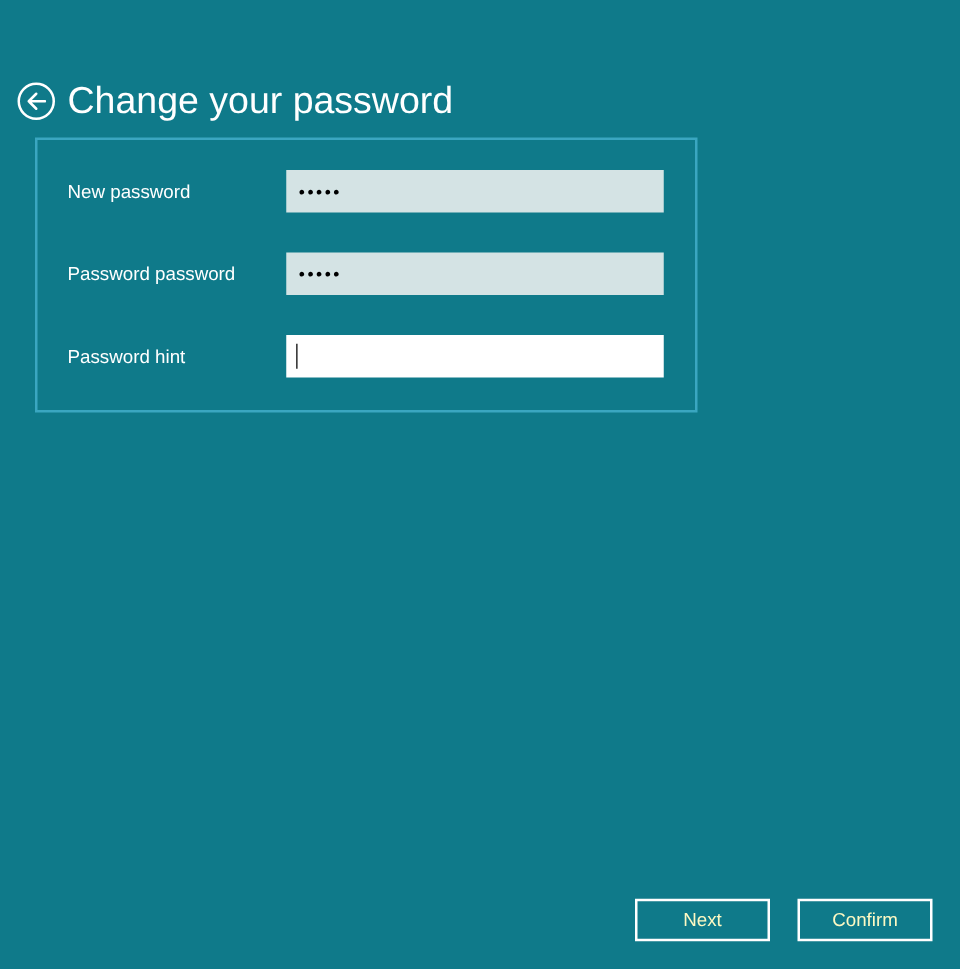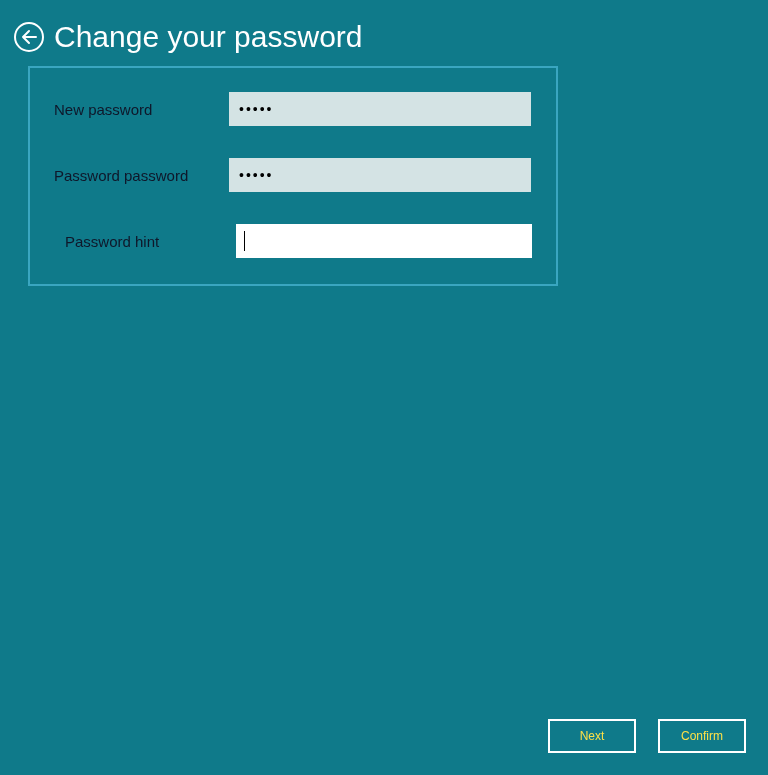--- a/index.html
+++ b/index.html
@@ -14,20 +14,21 @@
       font-family: "Segoe UI", "Segoe UI Light", Arial, sans-serif;
       color: #ffffff;
       position: relative;
       overflow: hidden;
     }
     .header {
       display: flex;
       align-items: center;
       padding: 22px 14px 12px 14px;
       gap: 10px;
+      margin-top: 44px;
     }
     .back-button {
       width: 30px;
       height: 30px;
       border: 2px solid #ffffff;
       border-radius: 50%;
       display: flex;
       align-items: center;
       justify-content: center;
       cursor: pointer;
@@ -49,27 +50,26 @@
       width: 530px;
       padding: 24px 24px 26px 24px;
     }
     .form-row {
       display: flex;
       align-items: center;
       margin-bottom: 32px;
     }
     .form-row:last-child {
       margin-bottom: 0;
-      margin-left: 11px;
     }
     .form-label {
       width: 175px;
       font-size: 15px;
       font-weight: 400;
-      color: #0f172a;
+      color: #ffffff;
     }
     .password-display {
       width: 302px;
       height: 34px;
       background-color: #d4e3e4;
       display: flex;
       align-items: center;
       padding: 0 10px;
       color: #000000;
       font-size: 14px;
@@ -90,26 +90,26 @@
       background-color: #000000;
     }
     .button-bar {
       position: absolute;
       bottom: 22px;
       right: 22px;
       display: flex;
       gap: 22px;
     }
     .action-button {
-      width: 88px;
+      width: 108px;
       height: 34px;
       border: 2px solid #ffffff;
       background: transparent;
-      color: #fde047;
-      font-size: 12px;
+      color: #fef9c3;
+      font-size: 15px;
       font-family: inherit;
       cursor: pointer;
       display: flex;
       align-items: center;
       justify-content: center;
     }
   </style>
 </head>
 <body>
 

